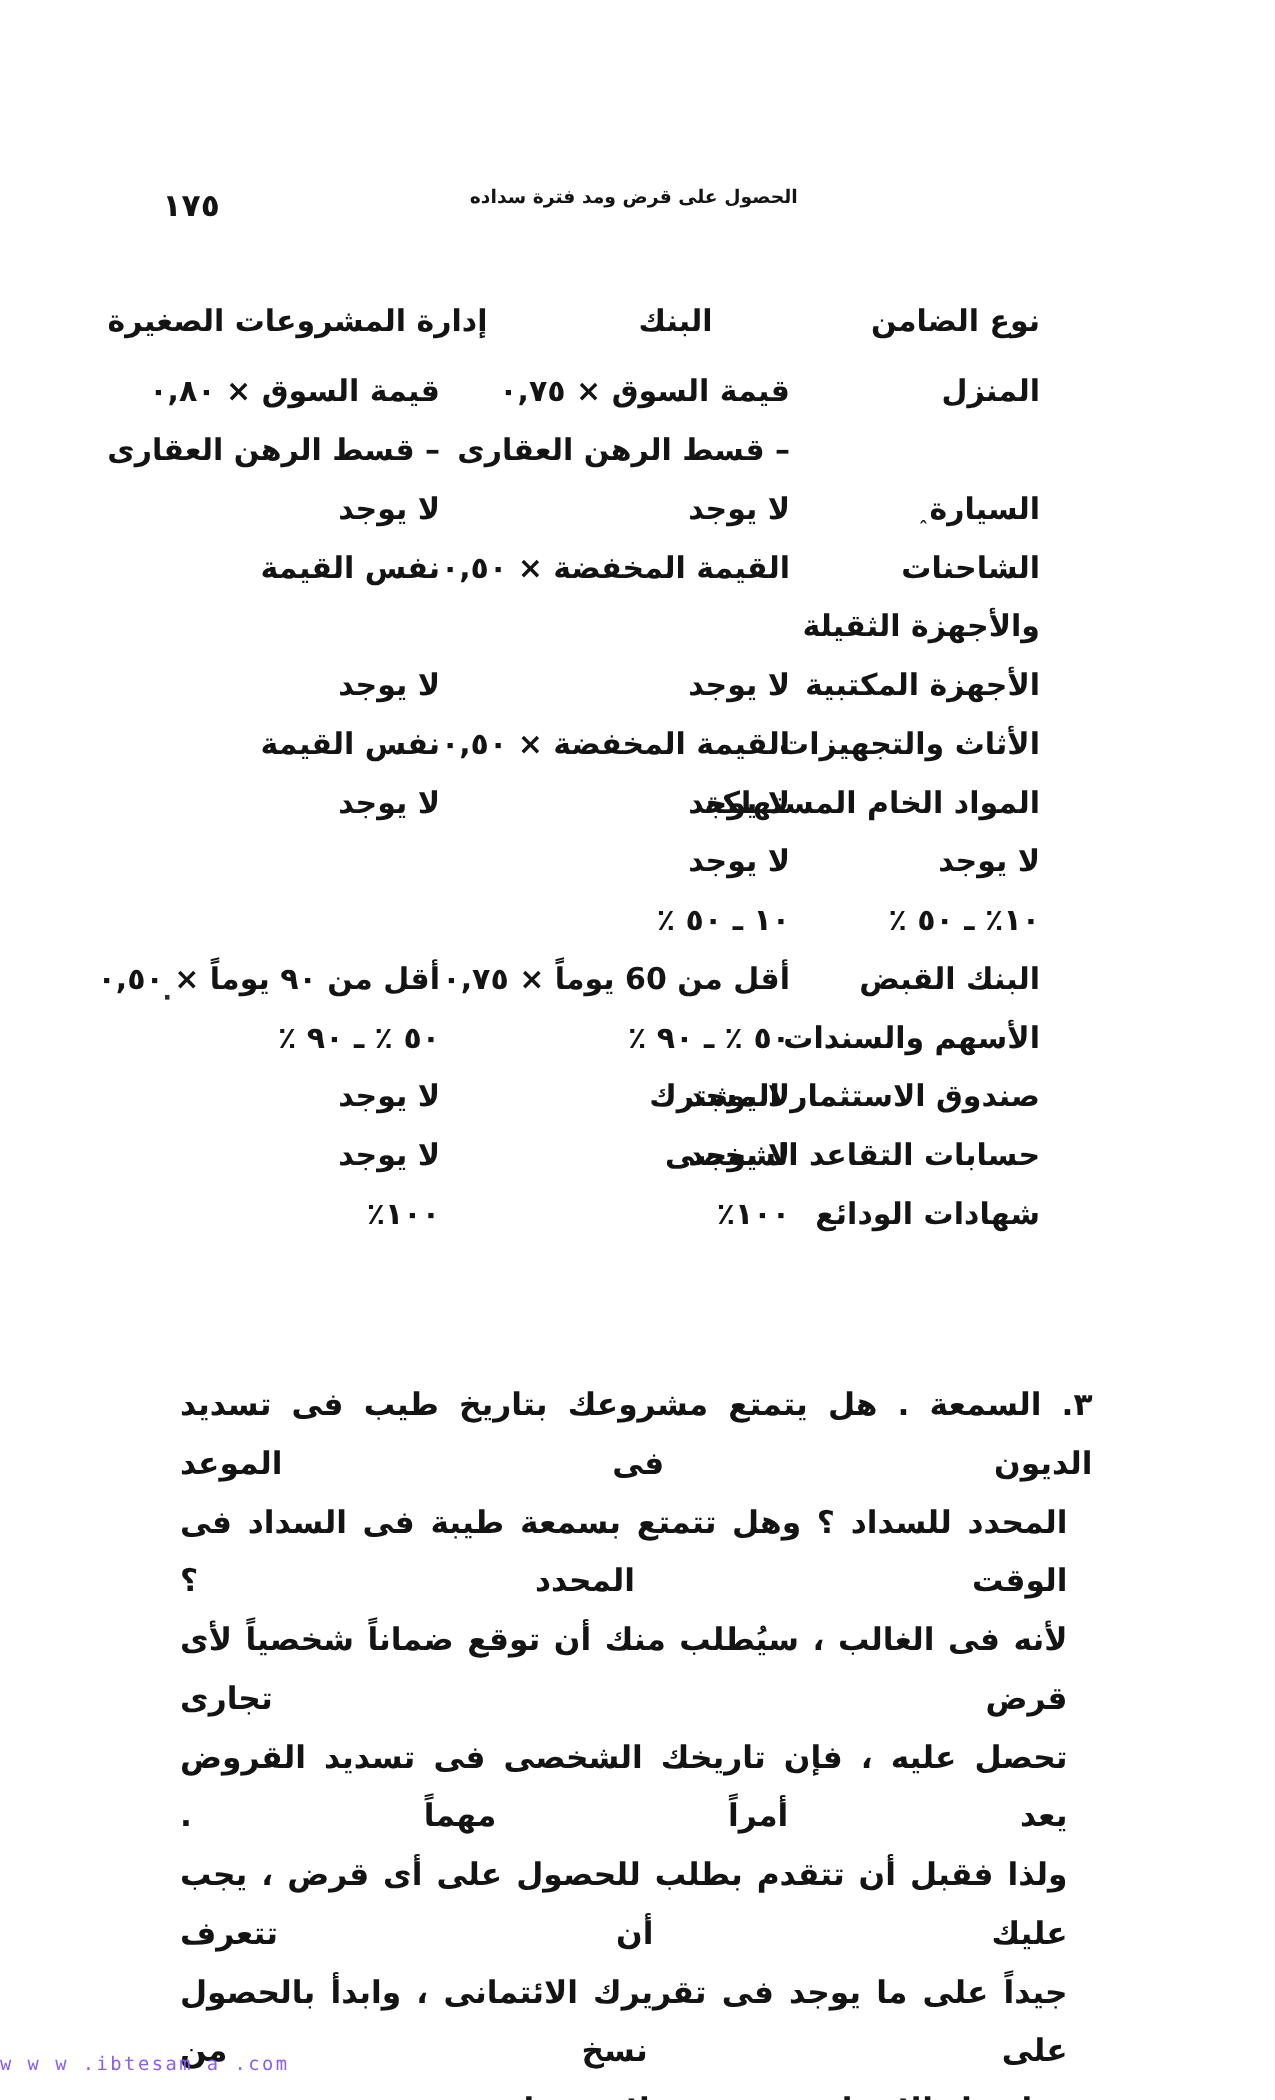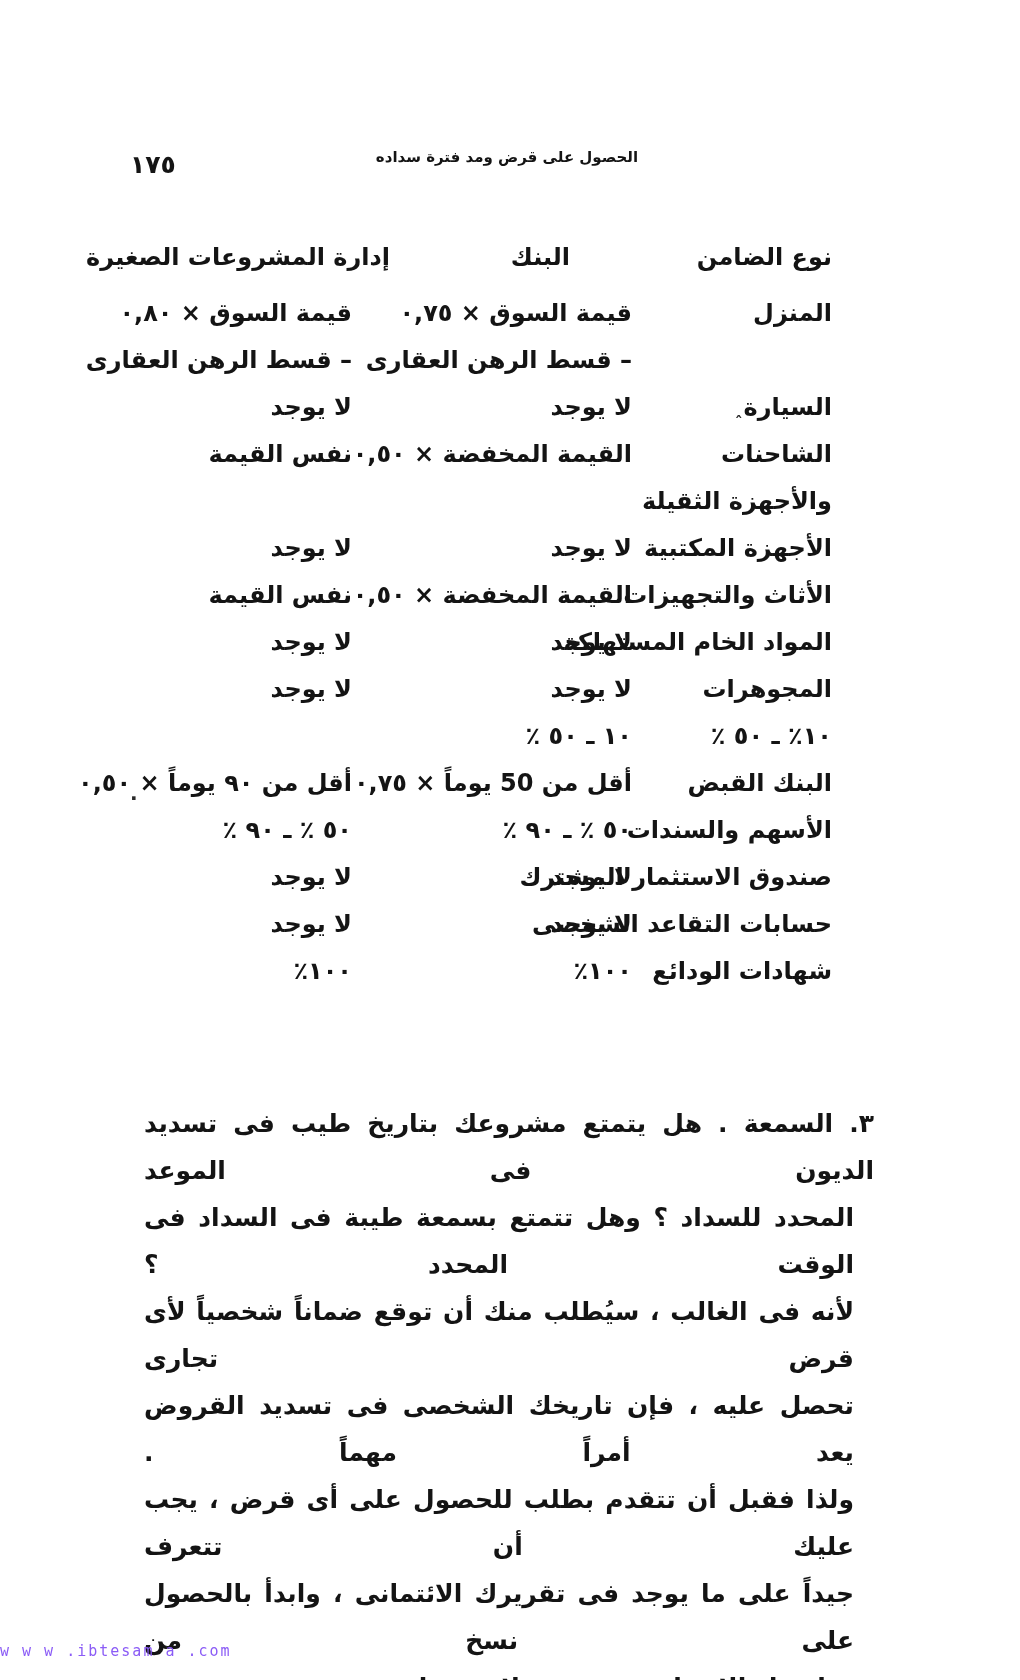--- a/index.html
+++ b/index.html
@@ -96,35 +96,32 @@
         <div>نفس القيمة</div>
       </div>
       <div class="t-row">
         <div>
           <div>المواد الخام المستهلكة</div>
         </div>
         <div>لا يوجد</div>
         <div>لا يوجد</div>
       </div>
       <div class="t-row">
-        <div>
-          <div>المجوهرات</div>
-        </div>
         <div>لا يوجد</div>
         <div>لا يوجد</div>
       </div>
       <div class="t-row">
         <div>١٠٪ ـ ٥٠ ٪</div>
         <div>١٠ ـ ٥٠ ٪</div>
       </div>
       <div class="t-row">
         <div>
           <div>البنك القبض</div>
         </div>
-        <div>أقل من 50 يوماً × ٠,٧٥</div>
+        <div>أقل من 60 يوماً × ٠,٧٥</div>
         <div>أقل من ٩٠ يوماً × ٠,٥٠</div>
       </div>
       <div class="t-row">
         <div>
           <div>الأسهم والسندات</div>
         </div>
         <div>٥٠ ٪ ـ ٩٠ ٪</div>
         <div>٥٠ ٪ ـ ٩٠ ٪</div>
       </div>
       <div class="t-row">

